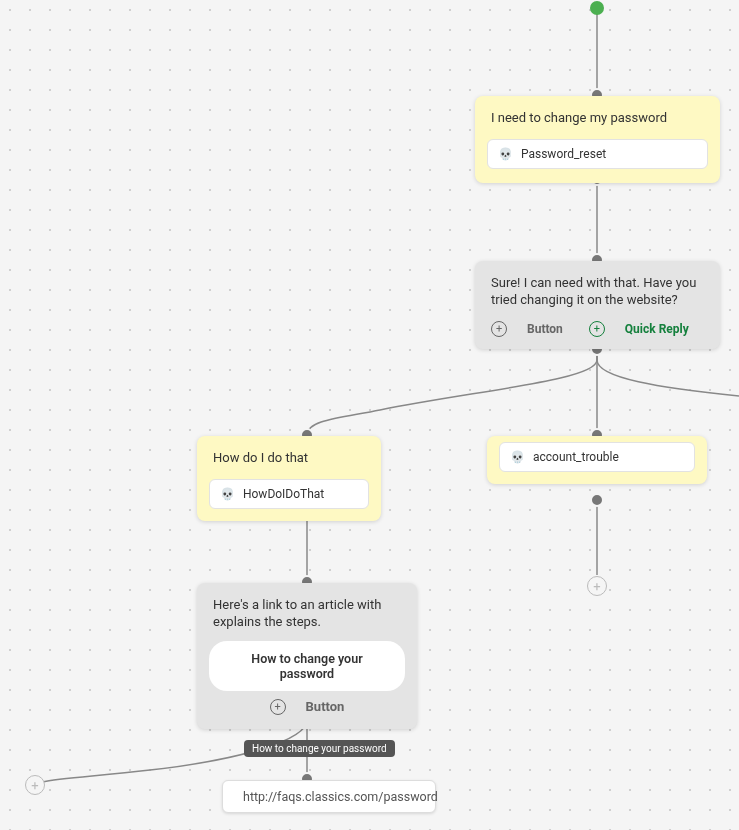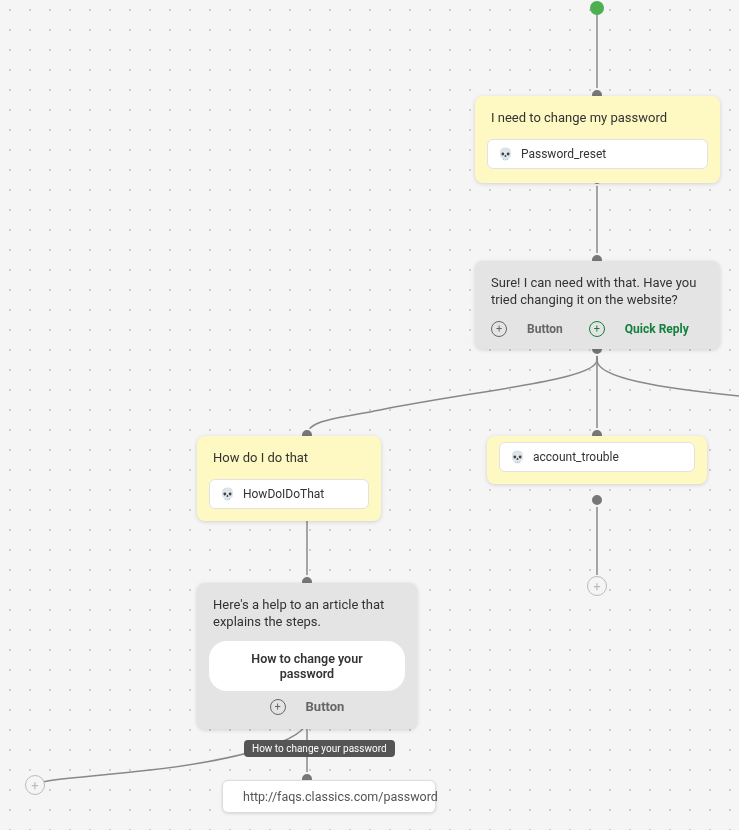--- a/index.html
+++ b/index.html
@@ -95,21 +95,21 @@
 </div>
 
 <div class="node white" style="left:487px;top:436px;width:220px">
   <div class="pill compact">
     <span class="skull">💀</span>
     <span>account_trouble</span>
   </div>
 </div>
 
 <div class="node gray" style="left:197px;top:583px;width:220px">
-  <div class="title" style="padding:14px 16px 4px">Here's a help to an article that explains the steps.</div>
+  <div class="title" style="padding:14px 16px 4px">Here's a link to an article with explains the steps.</div>
   <div class="btn">How to change your password</div>
   <div class="centered-action">
     <span class="addctl">
       <span class="plus-circle"></span>
       <b>Button</b>
     </span>
   </div>
 </div>
 
 <div class="link-tag" style="left:244px;top:740px">How to change your password</div>

